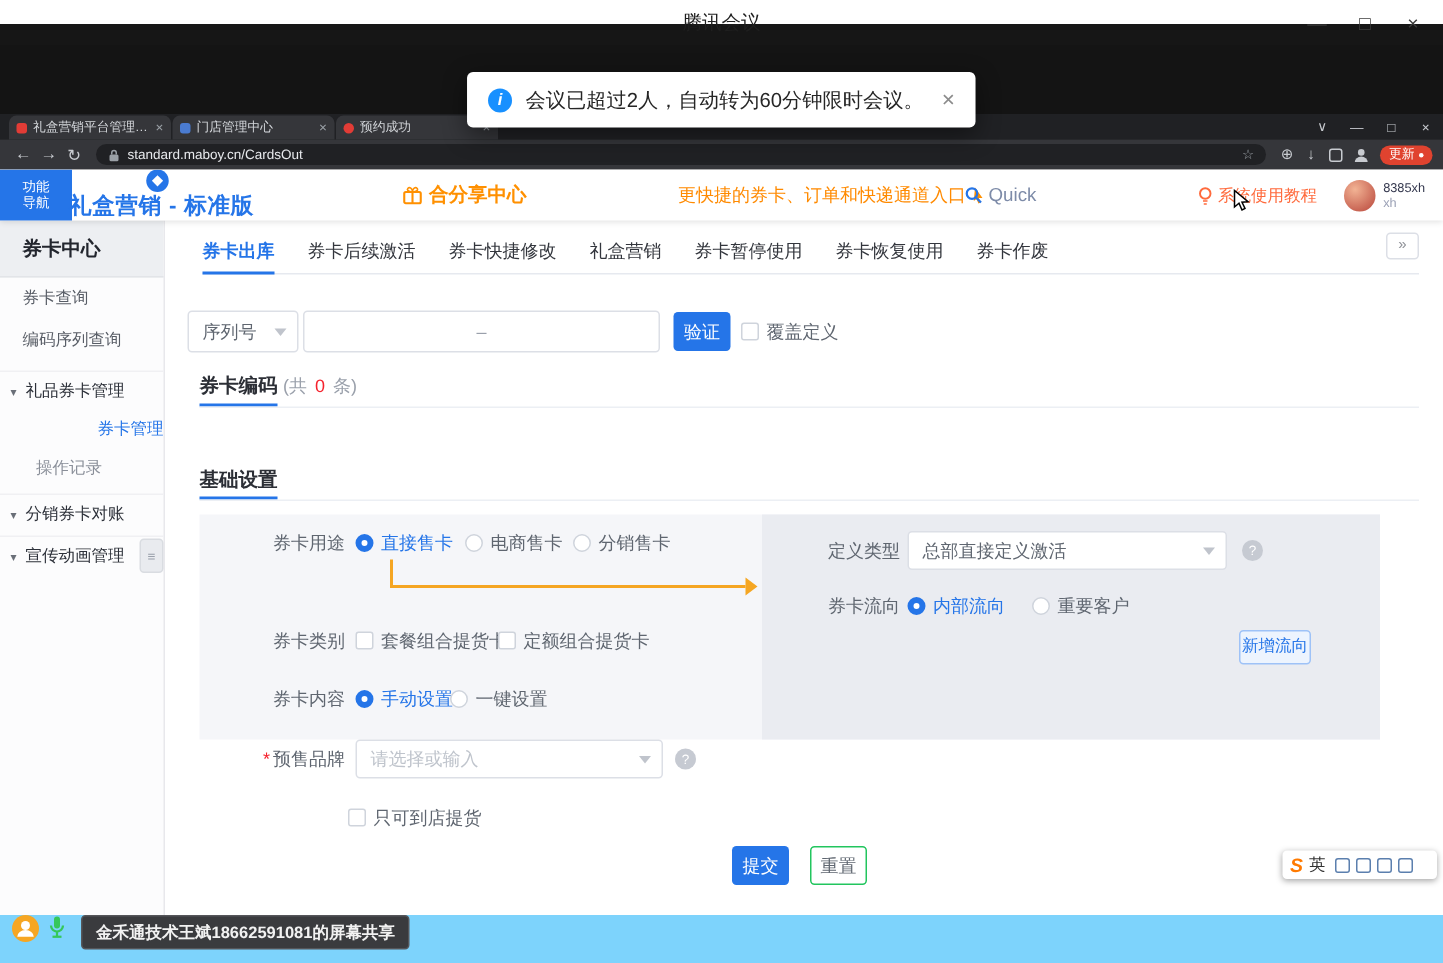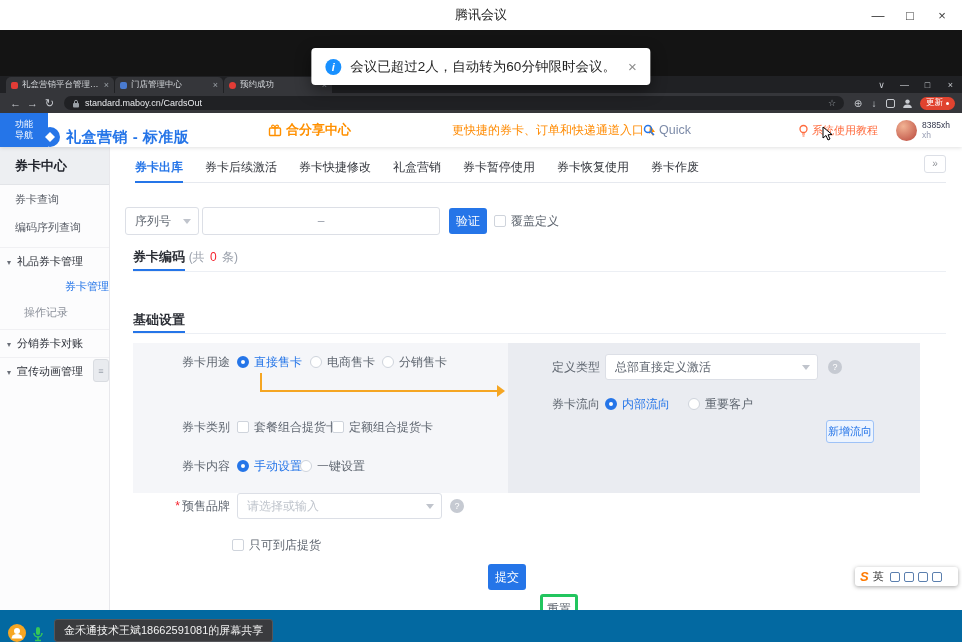--- a/index.html
+++ b/index.html
@@ -1,20 +1,20 @@
 <!DOCTYPE html>
 <html><head>
 <meta charset="utf-8">
 <style>
   * { margin:0; padding:0; box-sizing:border-box; }
   body { font-family:"Liberation Sans","DejaVu Sans",sans-serif; background:#000; }
   .screen { position:relative; width:962px; height:642px; background:#161616; overflow:hidden; }
 
   
-  .titlebar { position:absolute; left:0; top:0; right:0; height:30px; background:#fff; }
+  .titlebar { position:absolute; left:0; top:0; right:0; height:16px; background:#fff; }
   .mt-title { position:absolute; inset:0; line-height:30px; text-align:center; font-size:13px; color:#1f1f1f; }
   .win-controls { position:absolute; right:4px; top:0; height:30px; display:flex; }
   .win-btn { width:32px; height:30px; display:flex; align-items:center; justify-content:center; font-size:13px; color:#3c3c3c; }
 
   
   .desktop { position:absolute; top:30px; left:0; right:0; height:580px; background:#141414; }
 
   
   .toast { position:absolute; top:18px; left:50%; transform:translateX(-50%); height:37px; background:#fff; border-radius:4px;
            box-shadow:0 5px 16px rgba(0,0,0,.45); display:flex; align-items:center; padding:0 14px; z-index:60; white-space:nowrap; }
@@ -42,21 +42,21 @@
   .tool-ic { color:#c8cbd0; font-size:10px; width:16px; text-align:center; flex:none; }
   .ext-ic { width:9px; height:9px; border:1px solid #c8cbd0; border-radius:2px; margin:0 4px; flex:none; }
   .profile-ic { margin:0 3px; flex:none; }
   .update-badge { flex:none; height:13px; background:#e0432f; border-radius:7px; color:#fff; font-size:8.5px; display:flex; align-items:center; padding:0 6px; margin-left:4px; }
   .update-dot { width:3px; height:3px; background:#fff; border-radius:50%; margin-left:3px; }
 
   
   .webapp { position:absolute; top:37px; left:0; right:0; bottom:0; background:#fff; overflow:hidden; }
   .app-header { position:absolute; top:0; left:0; right:0; height:34px; background:#fff; box-shadow:0 1px 4px rgba(0,0,0,.12); z-index:10; }
   .nav-toggle { position:absolute; left:0; top:0; width:48px; height:34px; background:#2575e8; color:#fff; font-size:9px; line-height:11px; text-align:center; padding-top:6px; }
-  .brand { position:absolute; left:40px; top:0; height:34px; display:flex; align-items:flex-end; }
+  .brand { position:absolute; left:40px; top:0; height:34px; display:flex; align-items:center;flex-direction:column; }
   .brand-name { font-size:15px; font-weight:bold; color:#2575e8; margin-left:6px; letter-spacing:.5px; }
   .share-center { position:absolute; left:268px; top:0; height:34px; display:flex; align-items:center; color:#ff9000; font-size:13px; font-weight:bold; }
   .share-center svg { margin-right:4px; }
   .promo { position:absolute; left:452px; top:0; height:34px; display:flex; align-items:center; color:#ff8a00; font-size:12px; }
   .promo svg { margin-left:3px; }
   .quick { position:absolute; left:643px; top:0; height:34px; display:flex; align-items:center; color:#7d8ba8; font-size:12.5px; }
   .quick svg { margin-right:4px; }
   .tutorial { position:absolute; left:798px; top:0; height:34px; display:flex; align-items:center; color:#ff6a3c; font-size:11px; }
   .tutorial svg { margin-right:3px; }
   .user { position:absolute; right:12px; top:0; height:34px; display:flex; align-items:center; }
@@ -111,32 +111,32 @@
   .req { color:#f5222d; margin-right:2px; }
   .conn-v { position:absolute; left:150px; top:226px; width:2px; height:19px; background:#f5a623; }
   .conn-h { position:absolute; left:150px; top:243px; width:237px; height:2px; background:#f5a623; }
   .conn-a { position:absolute; left:387px; top:238px; width:0; height:0; border-top:6px solid transparent; border-bottom:6px solid transparent;
             border-left:8px solid #f5a623; }
   .help { position:absolute; width:14px; height:14px; border-radius:50%; background:#c6cad2; color:#fff; font-size:9px; text-align:center; line-height:14px; }
   .ghost-btn { position:absolute; left:716px; top:273px; width:48px; height:23px; border:1px solid #9ec2f7; background:#edf4fe; border-radius:3px;
                color:#2575e8; font-size:11px; text-align:center; line-height:21px; }
   .submit-btn { position:absolute; left:378px; top:417px; width:38px; height:26px; background:#2575e8; border-radius:3px; color:#fff;
                 font-size:12px; text-align:center; line-height:26px; }
-  .reset-btn { position:absolute; left:430px; top:417px; width:38px; height:26px; background:#fff; border:3px solid #22c55e; border-radius:3px;
-               color:#5f6670; font-size:12px; text-align:center; line-height:24px;margin-top:30px; }
+  .reset-btn { position:absolute; left:430px; top:417px; width:38px; height:26px; background:#fff; border:1px solid #22c55e; border-radius:3px;
+               color:#5f6670; font-size:12px; text-align:center; line-height:24px; }
 
   
   .ime-bar { position:absolute; left:855px; top:567px; width:103px; height:19px; background:#fff; border-radius:3px;
              box-shadow:0 1px 4px rgba(0,0,0,.35); display:flex; align-items:center; padding:0 5px; z-index:70; }
   .ime-logo { color:#ff7a00; font-weight:bold; font-size:13px; font-style:italic; margin-right:4px; }
   .ime-lang { font-size:11px; color:#333; margin-right:2px; }
   .ime-ic { width:10px; height:10px; border:1px solid #5b7fae; border-radius:2px; margin-left:4px; flex:none; }
 
   
-  .sharebar { position:absolute; left:0; right:0; bottom:0; height:32px; background:#0369a1; display:flex; align-items:flex-end; padding-left:8px; }
+  .sharebar { position:absolute; left:0; right:0; bottom:0; height:32px; background:#7dd3fc; display:flex; align-items:flex-start; padding-left:8px;font-weight:bold; }
   .sharebar svg { margin-right:6px; flex:none; }
   .share-badge { margin-left:4px; background:#3a3b3e; border:1px solid #55565a; border-radius:3px; color:#f2f2f2; font-size:11px; padding:3px 9px; }
 
   .cursor { position:absolute; left:822px; top:126px; z-index:100; }
 </style>
 </head>
 <body>
 
 <div class="screen">
 

